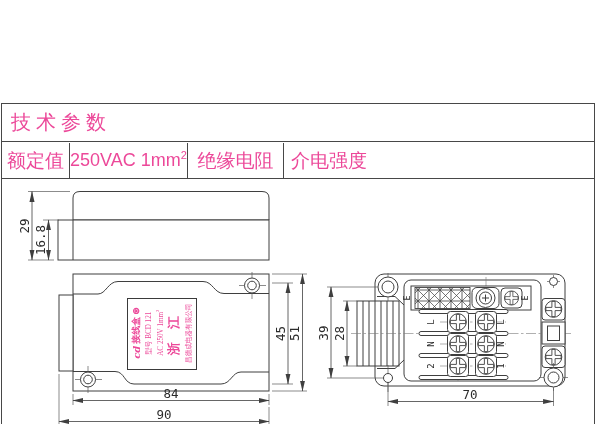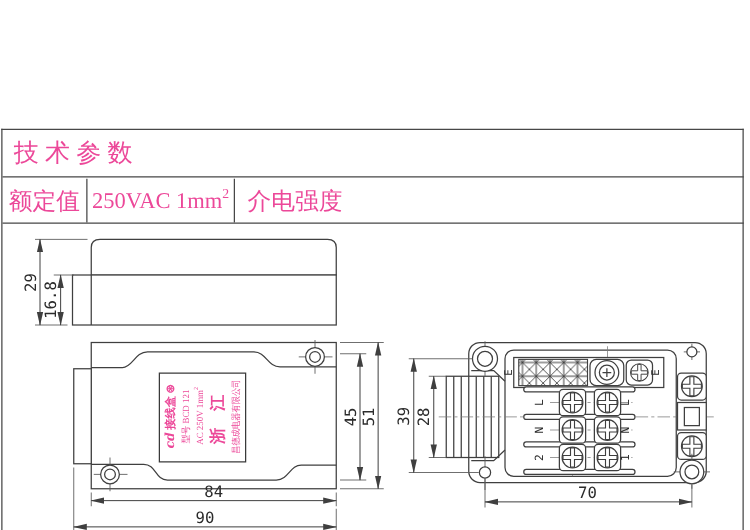--- a/index.html
+++ b/index.html
@@ -11,21 +11,21 @@
   
   #spec-title{position:absolute;left:2px;top:56px;width:593px;height:38px;
               border-bottom:1.5px solid #474747;box-sizing:border-box;
               display:flex;align-items:center;padding-left:9px;
               font-size:20px;letter-spacing:5px;}
   #spec-row{position:absolute;left:2px;top:95px;width:593px;height:36px;
             border-bottom:1.5px solid #474747;box-sizing:border-box;display:flex;align-items:flex-end;}
   .cell{height:100%;display:flex;align-items:center;justify-content:center;
         border-right:1.5px solid #474747;box-sizing:border-box;font-size:19px;}
   .cell:last-child{border-right:none;}
-  .mono{font-family:Liberation Serif, serif;font-size:18px;letter-spacing:0px;}
+  .mono{font-family:Liberation Sans, sans-serif;font-size:18px;letter-spacing:0px;}
   .cell sup{font-size:11px;line-height:0;position:relative;top:-6px;}
   
   svg{position:absolute;left:0;top:0;}
   .ln{stroke:#3f3f3f;stroke-width:1;fill:none;}
   .fw{stroke:#3f3f3f;stroke-width:1;fill:#fff;}
   .thin{stroke:#5a5a5a;stroke-width:0.7;fill:none;}
   .cl{stroke:#7a7a7a;stroke-width:0.6;fill:none;stroke-dasharray:10 2.5 2.5 2.5;}
   .dim{stroke:#3f3f3f;stroke-width:0.8;fill:none;}
   text{fill:#2b2b2b;font-family:"DejaVu Sans Mono",monospace;}
   .dt{font-size:12.5px;text-anchor:middle;}
@@ -52,21 +52,22 @@
   <div id="frame"></div>
 
   <div id="spec-title">技术参数</div>
 
   <div id="spec-row">
     <div class="cell" style="width:68px">额定值</div>
     <div class="cell mono" style="width:118px">
         <span>250VAC 1mm</span>
         <sup>2</sup>
       </div>
-    <div class="cell" style="width:96px">介电强度</div>
+    <div class="cell" style="width:96px">绝缘电阻</div>
+    <div class="cell" style="width:90px">介电强度</div>
   </div>
 
   <svg width="600" height="424" viewBox="0 0 600 424">
     <defs>
       <marker id="arr" viewBox="0 0 10 6" refX="9.5" refY="3" markerWidth="11" markerHeight="7" orient="auto-start-reverse" markerUnits="userSpaceOnUse">
         <path d="M0,0.7 L10,3 L0,5.3 Z" fill="#3f3f3f"></path>
       </marker>
       <pattern id="xh" width="11" height="11" patternUnits="userSpaceOnUse">
         <rect x="0" y="0" width="11" height="11" fill="#fff" stroke="#3f3f3f" stroke-width="0.8"></rect>
         <path d="M0,0 L11,11 M11,0 L0,11" stroke="#3f3f3f" stroke-width="0.7"></path>

